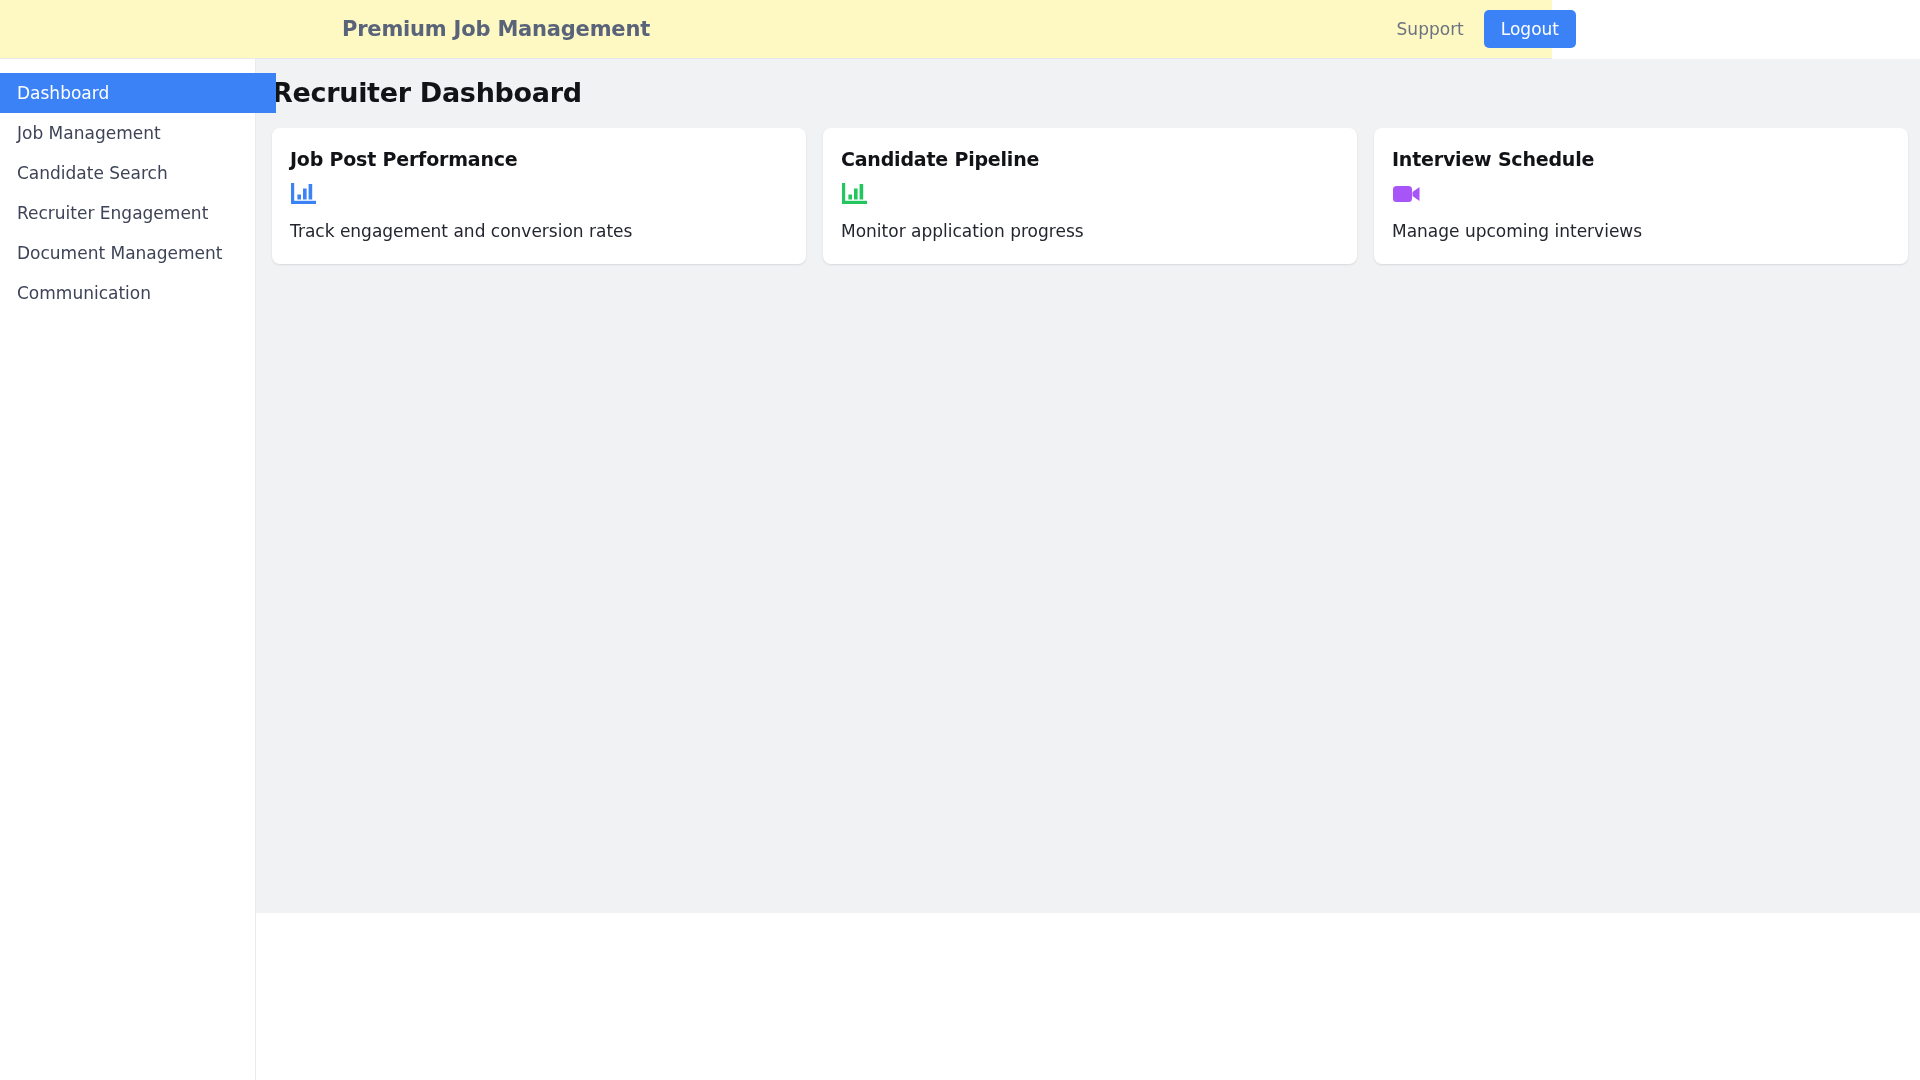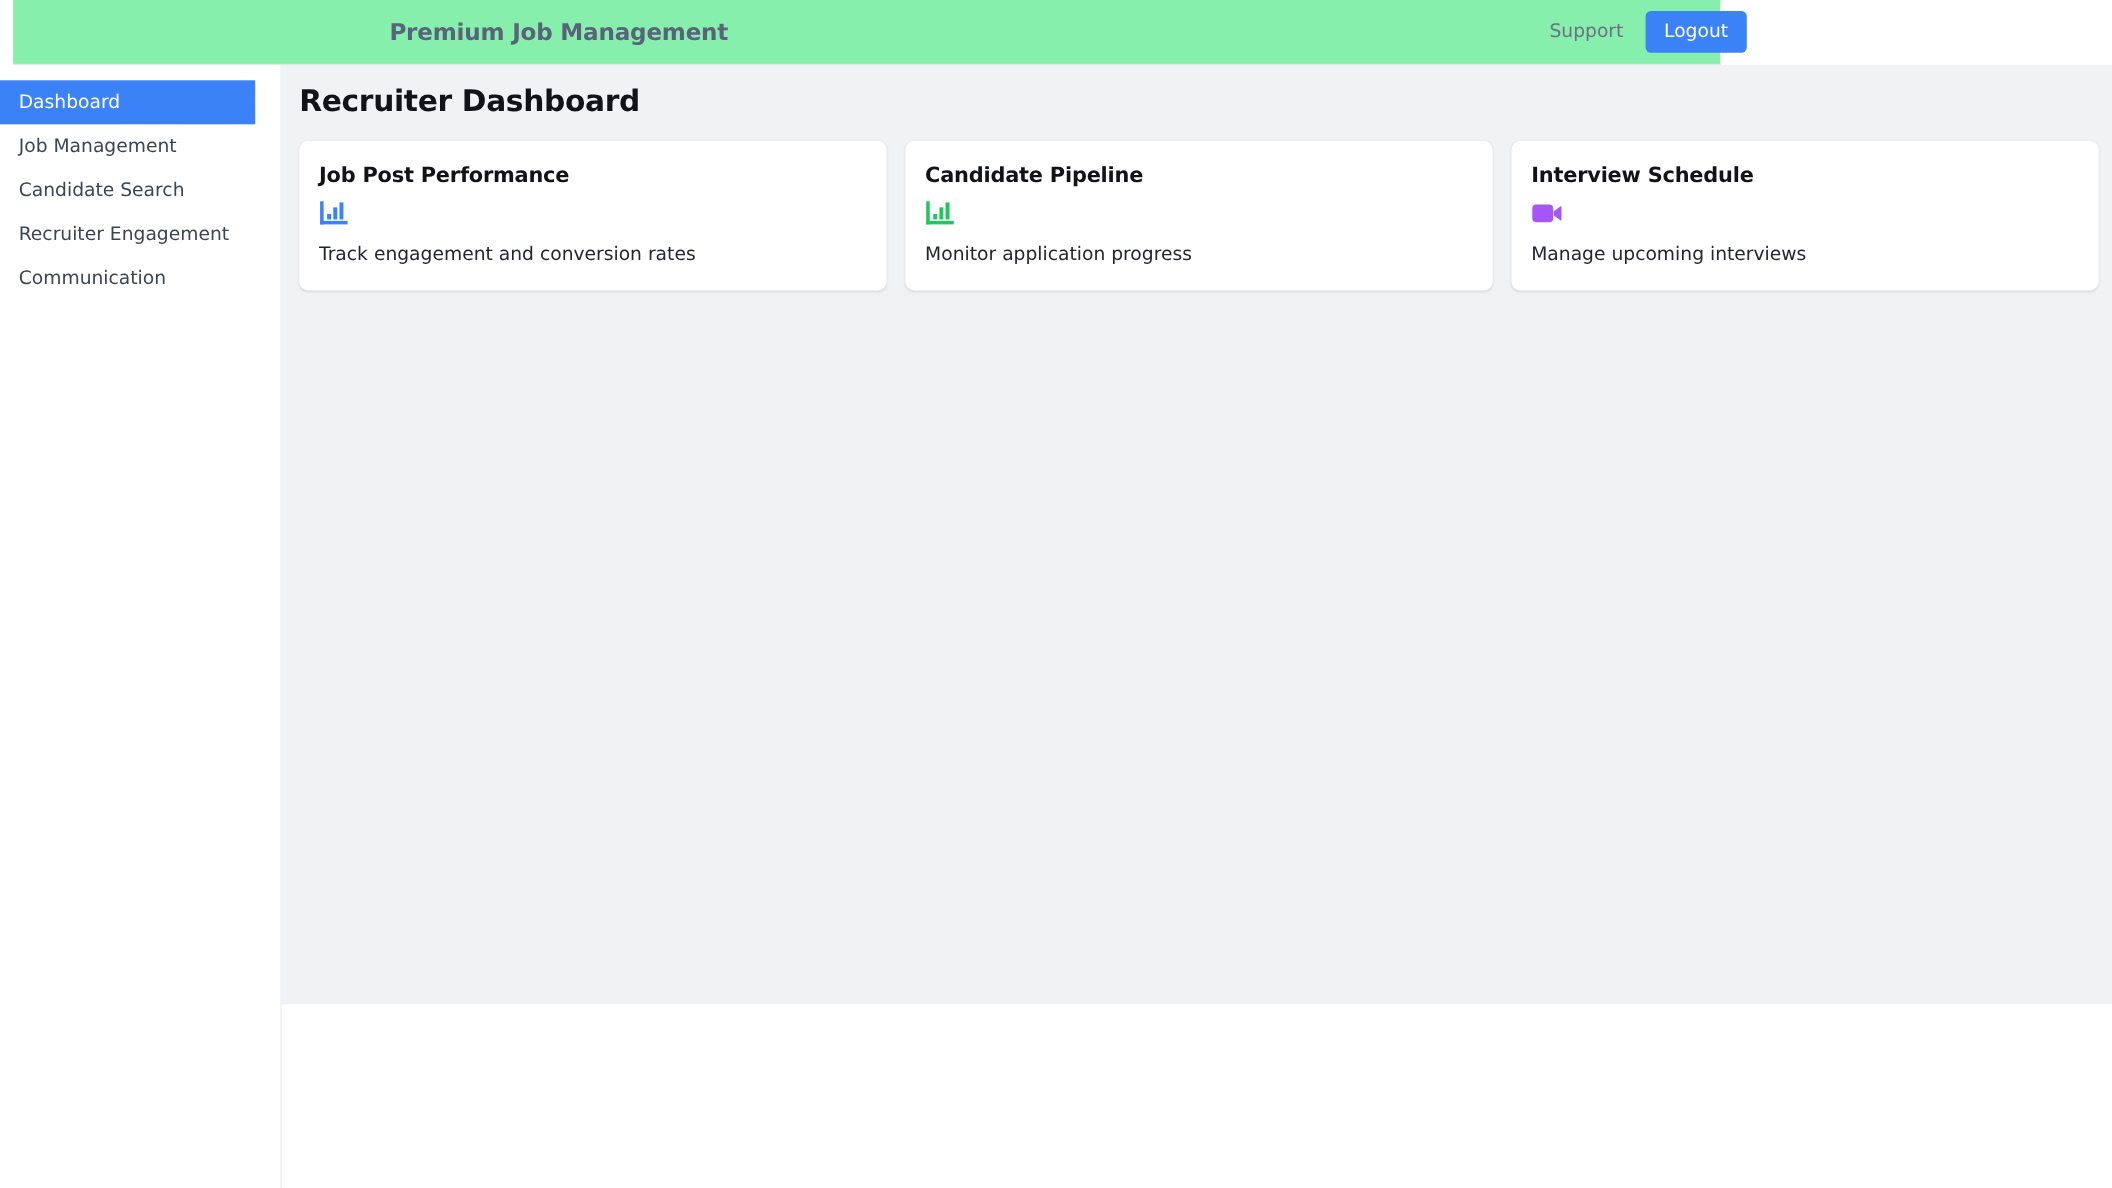--- a/index.html
+++ b/index.html
@@ -17,26 +17,25 @@
     width: 1920px;
     height: 1080px;
   }
 
   
   .topbar {
     position: absolute;
     top: 0; left: 0;
     width: 1552px;
     height: 59px;
-    background: #86efac;
+    background: #fef9c3;
     border-bottom: 1px solid #e6e8eb;
     display: flex;
     align-items: center;
     z-index: 5;
-    margin-left: 12px;
   }
 
   .brand {
     position: absolute;
     left: 342px;
     top: 50%;
     transform: translateY(-50%);
     font-size: 21px;
     font-weight: bold;
     color: #59637a;
@@ -81,21 +80,21 @@
     width: 256px;
     height: 1021px;
     background: #ffffff;
     border-right: 1px solid #e9ebee;
     padding-top: 14px;
     z-index: 4;
   }
 
   .nav-item {
     display: block;
-    width: 232px;
+    width: 276px;
     padding: 10px 0 10px 17px;
     font-size: 17px;
     color: #3d4457;
     white-space: nowrap;
     cursor: pointer;
     line-height: 20px;
   }
 
   .nav-item.active {
     background: #3b82f6;
@@ -177,20 +176,23 @@
       <span>Dashboard</span>
     </div>
     <div class="nav-item">
       <span>Job Management</span>
     </div>
     <div class="nav-item">
       <span>Candidate Search</span>
     </div>
     <div class="nav-item">
       <span>Recruiter Engagement</span>
+    </div>
+    <div class="nav-item">
+      <span>Document Management</span>
     </div>
     <div class="nav-item">
       <span>Communication</span>
     </div>
   </nav>
 
   <main class="main">
     <h1 class="page-title">Recruiter Dashboard</h1>
 
     <div class="card-row">

